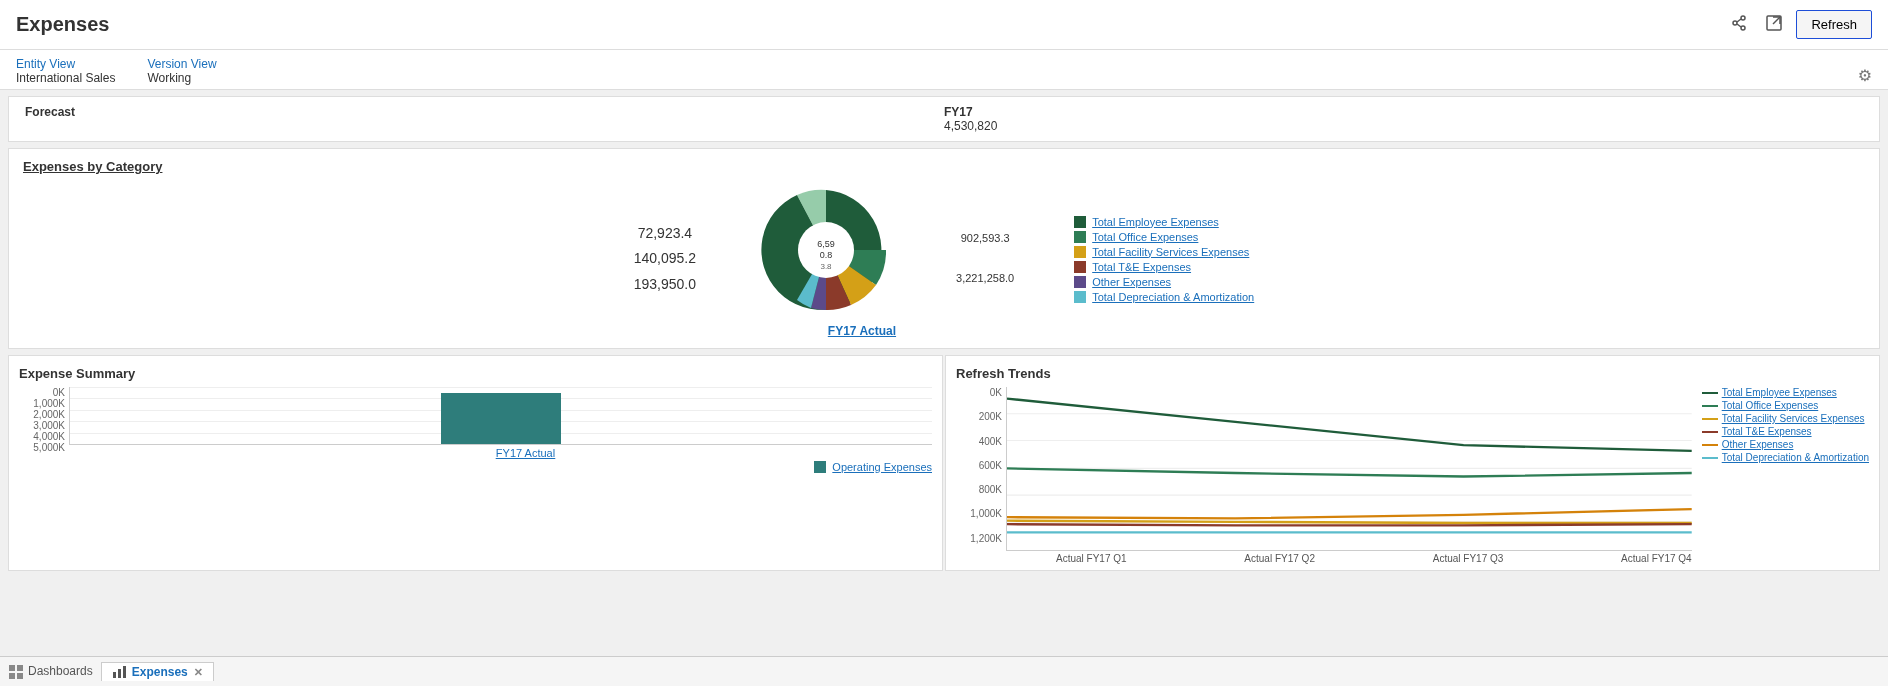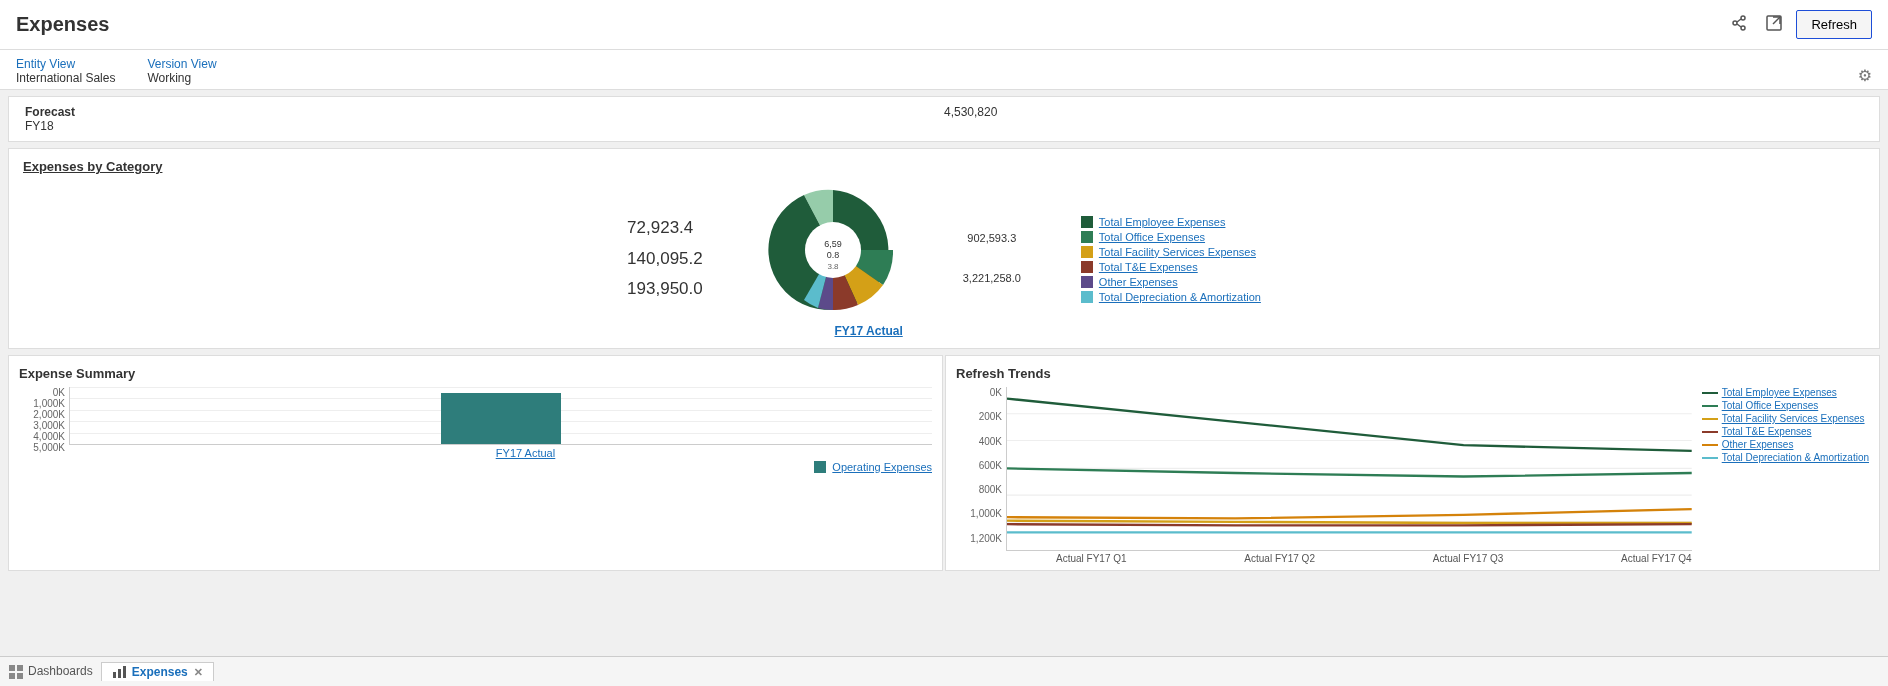--- a/index.html
+++ b/index.html
@@ -73,21 +73,21 @@
       padding: 10px 14px;
     }
     .section-title { font-weight: bold; font-size: 13px; margin-bottom: 6px; text-decoration: underline; }
 
     .pie-section {
       display: flex;
       align-items: center;
       justify-content: center;
       gap: 60px;
     }
-    .pie-labels-left { text-align: left; font-size: 17px; line-height: 1.8; color: #333; }
+    .pie-labels-left { text-align: center; font-size: 14px; line-height: 1.8; color: #333; }
     .pie-labels-right { text-align: center; font-size: 11px; line-height: 1.8; color: #333; }
     .pie-center-label {
       text-align: center;
       font-size: 12px;
       font-weight: bold;
       color: #1a6fbb;
       margin-top: 4px;
       text-decoration: underline;
       cursor: pointer;
     }
@@ -274,23 +274,23 @@
       <span class="view-value">Working</span>
     </div>
   </div>
   <button class="gear-btn" title="Settings">⚙</button>
 </div>
 
 <div class="total-expense-bar">
   <div class="total-expense-cols">
     <div class="te-col">
       <div class="te-label">Forecast</div>
-      <div class="te-value">FY18</div>
     </div>
     <div class="te-col">
+      <div class="te-label">FY17</div>
       <div class="te-value">4,530,820</div>
     </div>
   </div>
 </div>
 
 <div class="main-content">
 
   <div class="expenses-by-cat">
     <div class="section-title">Expenses by Category</div>
     <div class="pie-section">

